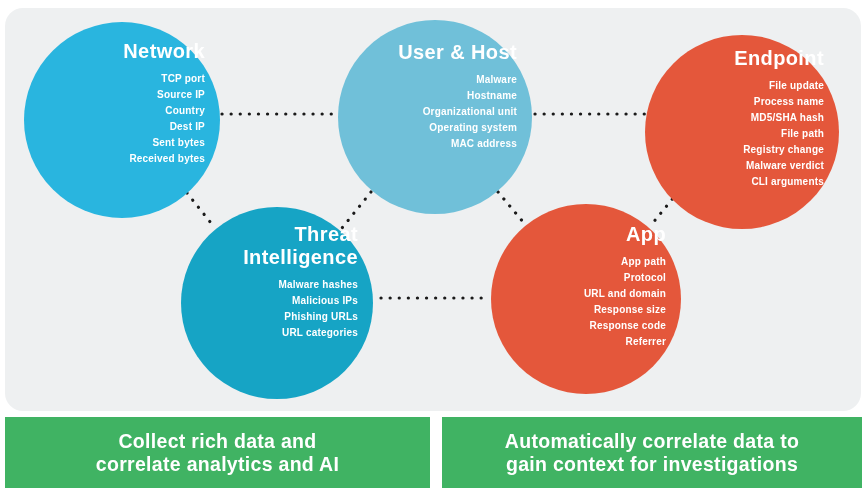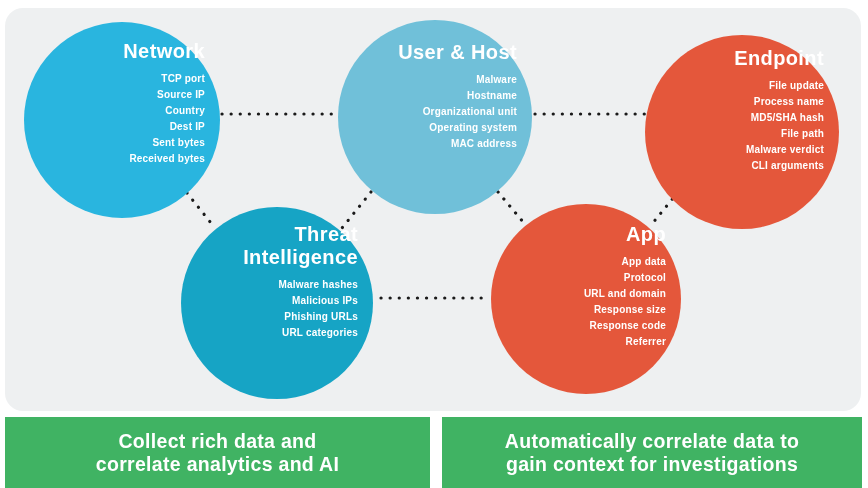--- a/index.html
+++ b/index.html
@@ -92,39 +92,40 @@
   </div>
 </div>
 
 <div class="circle" style="left: 645px; top: 35px; width: 194px; height: 194px; padding-top: 12px; background-color: rgb(228, 87, 59);">
   <div class="circle-title">Endpoint</div>
   <div class="circle-items">
     <div>File update</div>
     <div>Process name</div>
     <div>MD5/SHA hash</div>
     <div>File path</div>
+    <div>Registry change</div>
     <div>Malware verdict</div>
     <div>CLI arguments</div>
   </div>
 </div>
 
 <div class="circle" style="left: 181px; top: 207px; width: 192px; height: 192px; padding-top: 16px; background-color: rgb(22, 164, 197);">
   <div class="circle-title">Threat Intelligence</div>
   <div class="circle-items">
     <div>Malware hashes</div>
     <div>Malicious IPs</div>
     <div>Phishing URLs</div>
     <div>URL categories</div>
   </div>
 </div>
 
 <div class="circle" style="left: 491px; top: 204px; width: 190px; height: 190px; padding-top: 19px; background-color: rgb(228, 87, 59);">
   <div class="circle-title">App</div>
   <div class="circle-items">
-    <div>App data</div>
+    <div>App path</div>
     <div>Protocol</div>
     <div>URL and domain</div>
     <div>Response size</div>
     <div>Response code</div>
     <div>Referrer</div>
   </div>
 </div>
 
 <div class="banner" style="left: 5px; width: 425px; background-color: rgb(64, 179, 99);">
   <div>Collect rich data and</div>

